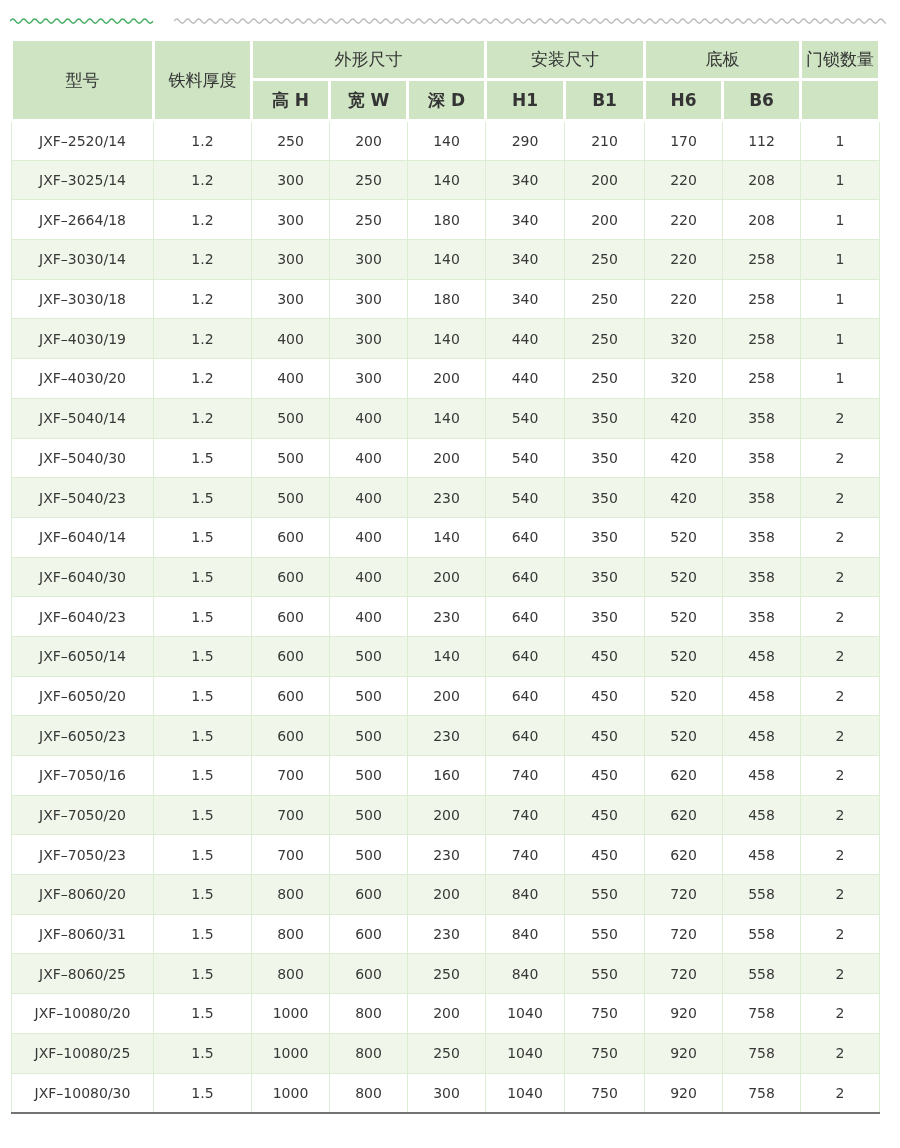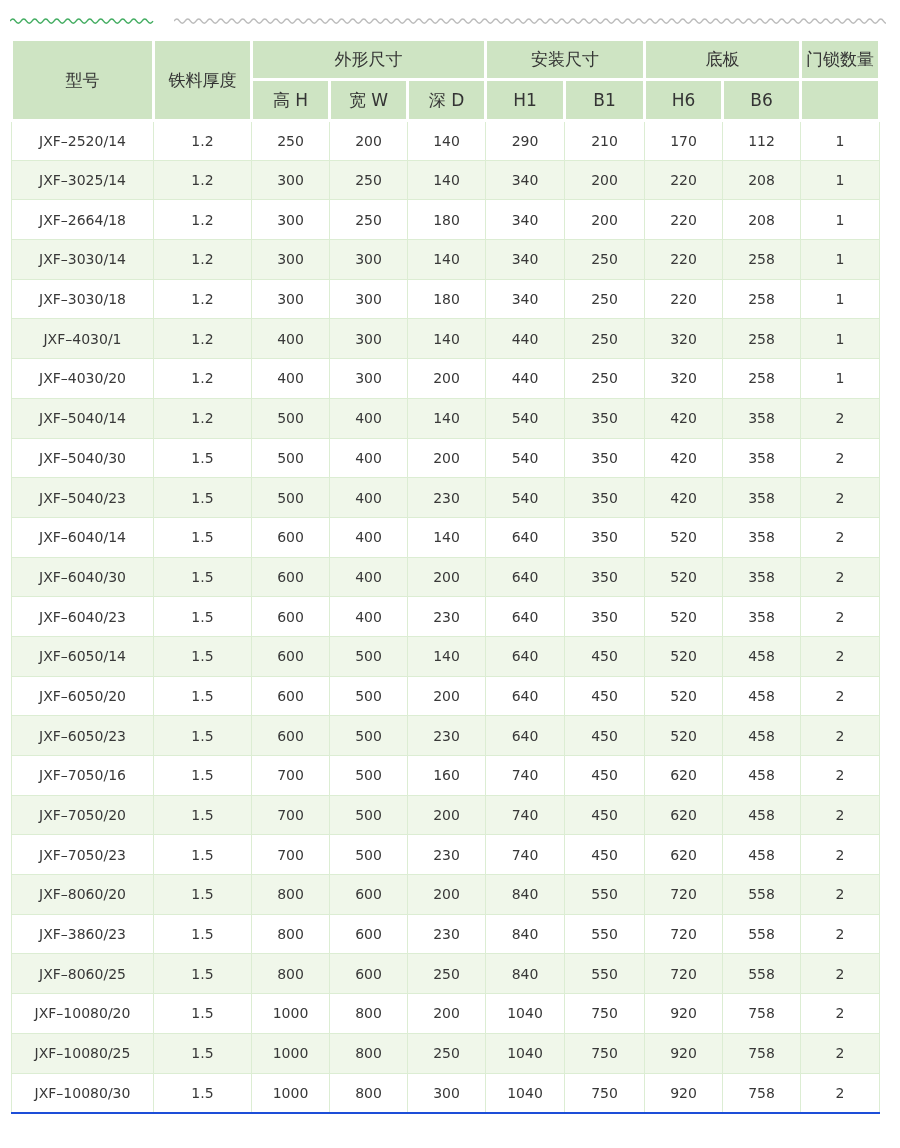--- a/index.html
+++ b/index.html
@@ -70,30 +70,30 @@
     overflow: hidden;
     white-space: nowrap;
   }
   thead th {
     background: var(--header-bg);
     border: 3px solid #ffffff;
     font-size: 17px;
     color: #343434;
   }
   thead tr.group-row th { height: 40px; }
-  thead tr.sub-row th { height: 41px; }
+  thead tr.sub-row th { height: 41px; font-weight: bold; }
   thead th.merged { height: 81px; text-align: center; }
   tbody td {
     height: 39.7px;
     border: 1px solid var(--border-green);
     background: #ffffff;
     color: #383838;
   }
   tbody tr:nth-child(even) td { background: var(--row-alt-bg); }
-  tbody tr:last-child td { border-bottom: 2px solid #1d4ed8; }
+  tbody tr:last-child td { border-bottom: 2px solid #737373; }
 </style>
 </head>
 <body>
 
 <div class="page">
 
 
   <div class="waves">
     <svg class="wave-green" width="148" height="9">
         <path d="M0 4.1 q 2.75 -4.2 5.5 0 q 2.75 4.2 5.5 0 q 2.75 -4.2 5.5 0 q 2.75 4.2 5.5 0 q 2.75 -4.2 5.5 0 q 2.75 4.2 5.5 0 q 2.75 -4.2 5.5 0 q 2.75 4.2 5.5 0 q 2.75 -4.2 5.5 0 q 2.75 4.2 5.5 0 q 2.75 -4.2 5.5 0 q 2.75 4.2 5.5 0 q 2.75 -4.2 5.5 0 q 2.75 4.2 5.5 0 q 2.75 -4.2 5.5 0 q 2.75 4.2 5.5 0 q 2.75 -4.2 5.5 0 q 2.75 4.2 5.5 0 q 2.75 -4.2 5.5 0 q 2.75 4.2 5.5 0 q 2.75 -4.2 5.5 0 q 2.75 4.2 5.5 0 q 2.75 -4.2 5.5 0 q 2.75 4.2 5.5 0 q 2.75 -4.2 5.5 0 q 2.75 4.2 5.5 0"></path>
@@ -191,21 +191,21 @@
           <td>300</td>
           <td>300</td>
           <td>180</td>
           <td>340</td>
           <td>250</td>
           <td>220</td>
           <td>258</td>
           <td>1</td>
         </tr>
         <tr>
-          <td>JXF–4030/1</td>
+          <td>JXF–4030/19</td>
           <td>1.2</td>
           <td>400</td>
           <td>300</td>
           <td>140</td>
           <td>440</td>
           <td>250</td>
           <td>320</td>
           <td>258</td>
           <td>1</td>
         </tr>
@@ -371,21 +371,21 @@
           <td>800</td>
           <td>600</td>
           <td>200</td>
           <td>840</td>
           <td>550</td>
           <td>720</td>
           <td>558</td>
           <td>2</td>
         </tr>
         <tr>
-          <td>JXF–3860/23</td>
+          <td>JXF–8060/31</td>
           <td>1.5</td>
           <td>800</td>
           <td>600</td>
           <td>230</td>
           <td>840</td>
           <td>550</td>
           <td>720</td>
           <td>558</td>
           <td>2</td>
         </tr>

